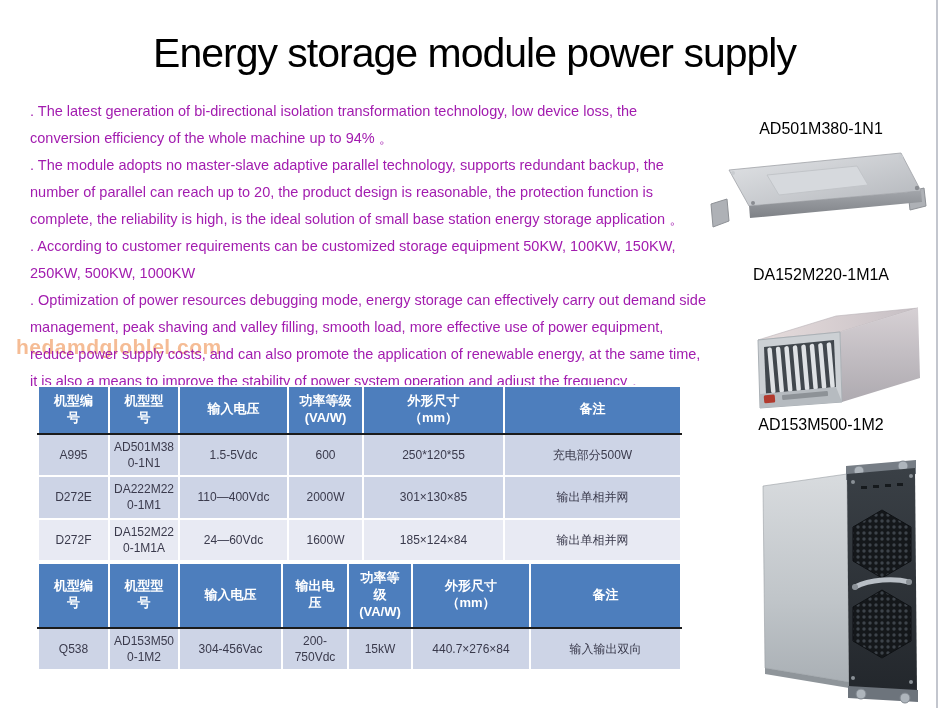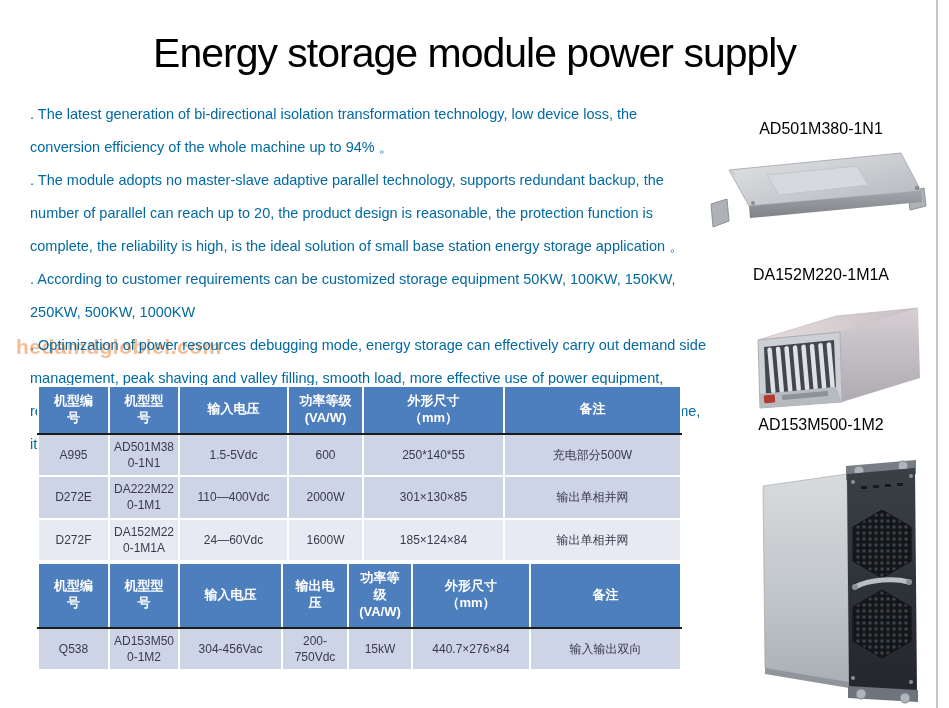--- a/index.html
+++ b/index.html
@@ -4,21 +4,21 @@
 <style>
   * { margin:0; padding:0; box-sizing:border-box; }
   html,body { width:949px; height:708px; background:#fff; overflow:hidden;
               font-family:"Liberation Sans", sans-serif; }
   .slide { position:relative; width:949px; height:551px; background:#fff; }
 
   .page-title { position:absolute; left:0; top:30px; width:949px; text-align:center;
                 font-size:41px; font-weight:400; color:#000; letter-spacing:-1px; }
 
   .intro { position:absolute; left:30px; top:98px; width:676px;
-           font-size:14.5px; line-height:33px; color:#0369a1; }
+           font-size:14.5px; line-height:27px; color:#a21caf; }
   .intro p { margin:0; }
 
   .watermark { position:absolute; left:0px; top:335px; z-index:0;
                font-size:21px; font-weight:bold; color:#f4b183; opacity:.85;
                letter-spacing:.5px;padding-left:16px; }
   .intro, .tables { z-index:1; }
 
   .tables { position:absolute; left:37px; top:385px; width:643px; }
   table { border-collapse:collapse; table-layout:fixed; width:643px;
           background:#fff; border:2px solid #be185d; }
@@ -84,21 +84,21 @@
 （mm）</th>
           <th>备注</th>
         </tr>
       </thead>
       <tbody>
         <tr class="row-dark">
           <td>A995</td>
           <td class="model">AD501M380-1N1</td>
           <td>1.5-5Vdc</td>
           <td>600</td>
-          <td>250*140*55</td>
+          <td>250*120*55</td>
           <td>充电部分500W</td>
         </tr>
         <tr class="row-dark">
           <td>D272E</td>
           <td class="model">DA222M220-1M1</td>
           <td>110—400Vdc</td>
           <td>2000W</td>
           <td>301×130×85</td>
           <td>输出单相并网</td>
         </tr>

